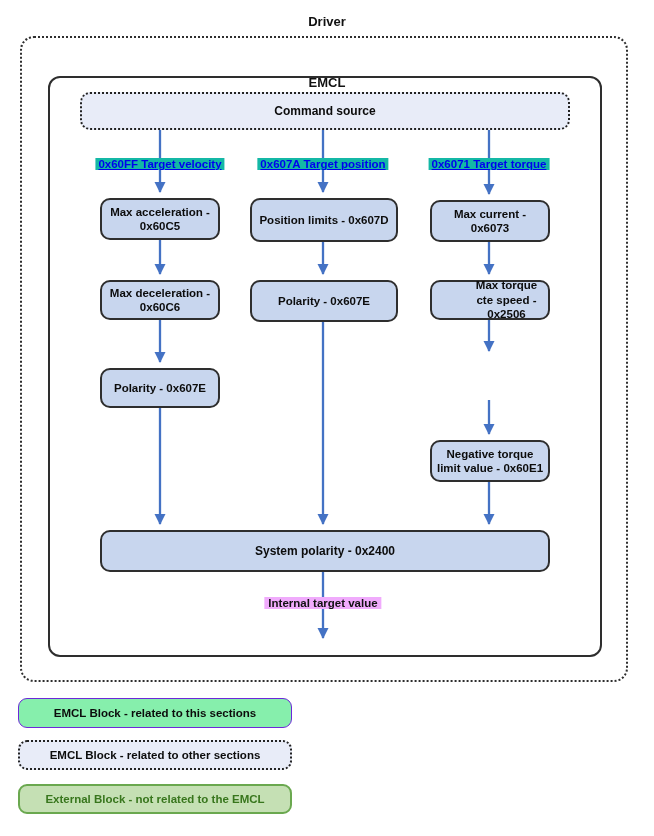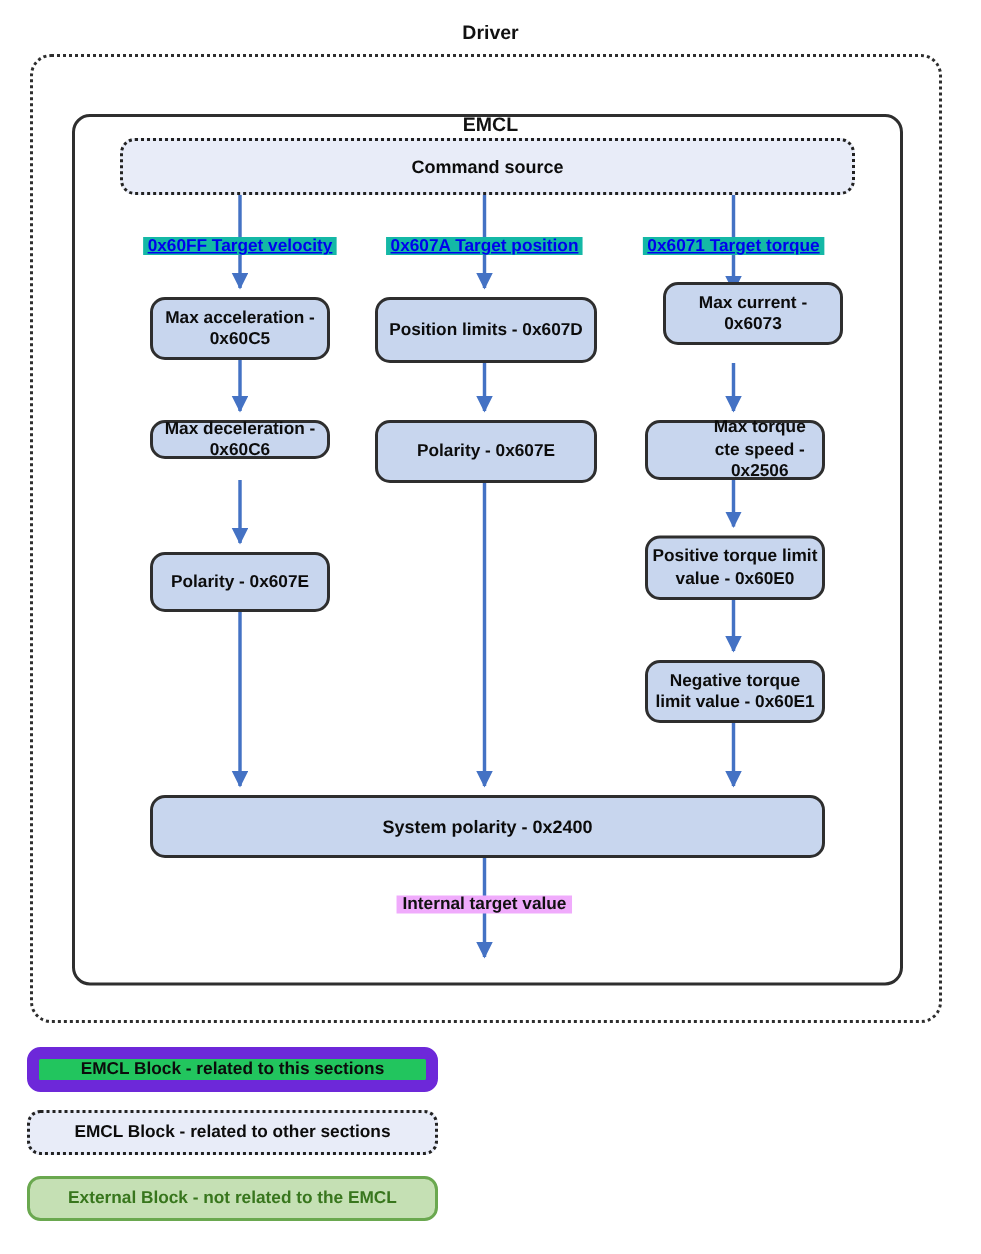--- a/index.html
+++ b/index.html
@@ -24,45 +24,45 @@
          background:#c8d6ee;border:2px solid #2e2e2e;border-radius:10px;padding:2px 3px;}
   .block.dotted{background:#e8ecf8;border-style:dotted;border-color:#222;}
 
   .cmd-source{left:80px;top:92px;width:490px;height:38px;font-size:12px;}
 
   
   .c1{left:100px;width:120px;}
   .c2{left:250px;width:148px;}
   .c3{left:430px;width:120px;}
   .b-maxacc{top:198px;height:42px;}
-  .b-maxdec{top:280px;height:26px;}
+  .b-maxdec{top:280px;height:40px;}
   .b-pol1{top:368px;height:40px;}
   .b-poslim{top:198px;height:44px;}
   .b-pol2{top:280px;height:42px;}
-  .b-maxcur{top:188px;height:42px;margin-left:12px;}
+  .b-maxcur{top:200px;height:42px;}
   .b-maxtrq{top:280px;height:40px;padding-left:36px;}
   .b-postrq{top:357px;height:43px;}
   .b-negtrq{top:440px;height:42px;}
   .b-syspol{left:100px;top:530px;width:450px;height:42px;font-size:12px;}
 
   
   .obj-link{position:absolute;z-index:2;transform:translateX(-50%);background:#14b8a6;padding:0 3px;
             font-size:11.5px;font-weight:bold;color:#0000ee;text-decoration:underline;white-space:nowrap;cursor:pointer;}
   .l1{left:160px;top:158px;}
   .l2{left:323px;top:158px;}
   .l3{left:489px;top:158px;}
 
   .internal-label{position:absolute;z-index:2;left:323px;top:597px;transform:translateX(-50%);
                   background:#f0abfc;padding:0 4px;font-size:11.5px;font-weight:bold;color:#111;white-space:nowrap;}
 
   
   .legend-item{position:absolute;left:18px;width:274px;height:30px;box-sizing:border-box;z-index:2;
                display:flex;align-items:center;justify-content:center;text-align:center;
                font-size:11.5px;font-weight:bold;border-radius:9px;}
-  .lg-solid{top:698px;background:#22c55e;border:8px solid #6d28d9;color:#0c0c0c;}
+  .lg-solid{top:698px;background:#86efac;border:1px solid #6d28d9;color:#0c0c0c;}
   .lg-dotted{top:740px;background:#e8ecf8;border:2px dotted #222;color:#0c0c0c;}
   .lg-green{top:784px;background:#c5e0b4;border:2px solid #6aa84f;color:#38761d;}
 </style>
 </head>
 <body>
 
 <div class="canvas">
 
   <div class="big-title t-driver">Driver</div>
 
@@ -104,21 +104,20 @@
 
   <div class="block c1 b-maxacc">Max acceleration - 0x60C5</div>
   <div class="block c1 b-maxdec">Max deceleration - 0x60C6</div>
   <div class="block c1 b-pol1">Polarity - 0x607E</div>
 
   <div class="block c2 b-poslim">Position limits - 0x607D</div>
   <div class="block c2 b-pol2">Polarity - 0x607E</div>
 
   <div class="block c3 b-maxcur">Max current - 0x6073</div>
   <div class="block c3 b-maxtrq">Max torque cte speed - 0x2506</div>
-  <div class="block c3 b-postrq">Positive torque limit value - 0x60E0</div>
   <div class="block c3 b-negtrq">Negative torque limit value - 0x60E1</div>
 
   <div class="block b-syspol">System polarity - 0x2400</div>
 
   <div class="internal-label">Internal target value</div>
 
   <div class="legend-item lg-solid">EMCL Block - related to this sections</div>
   <div class="legend-item lg-dotted">EMCL Block - related to other sections</div>
   <div class="legend-item lg-green">External Block - not related to the EMCL</div>
 

